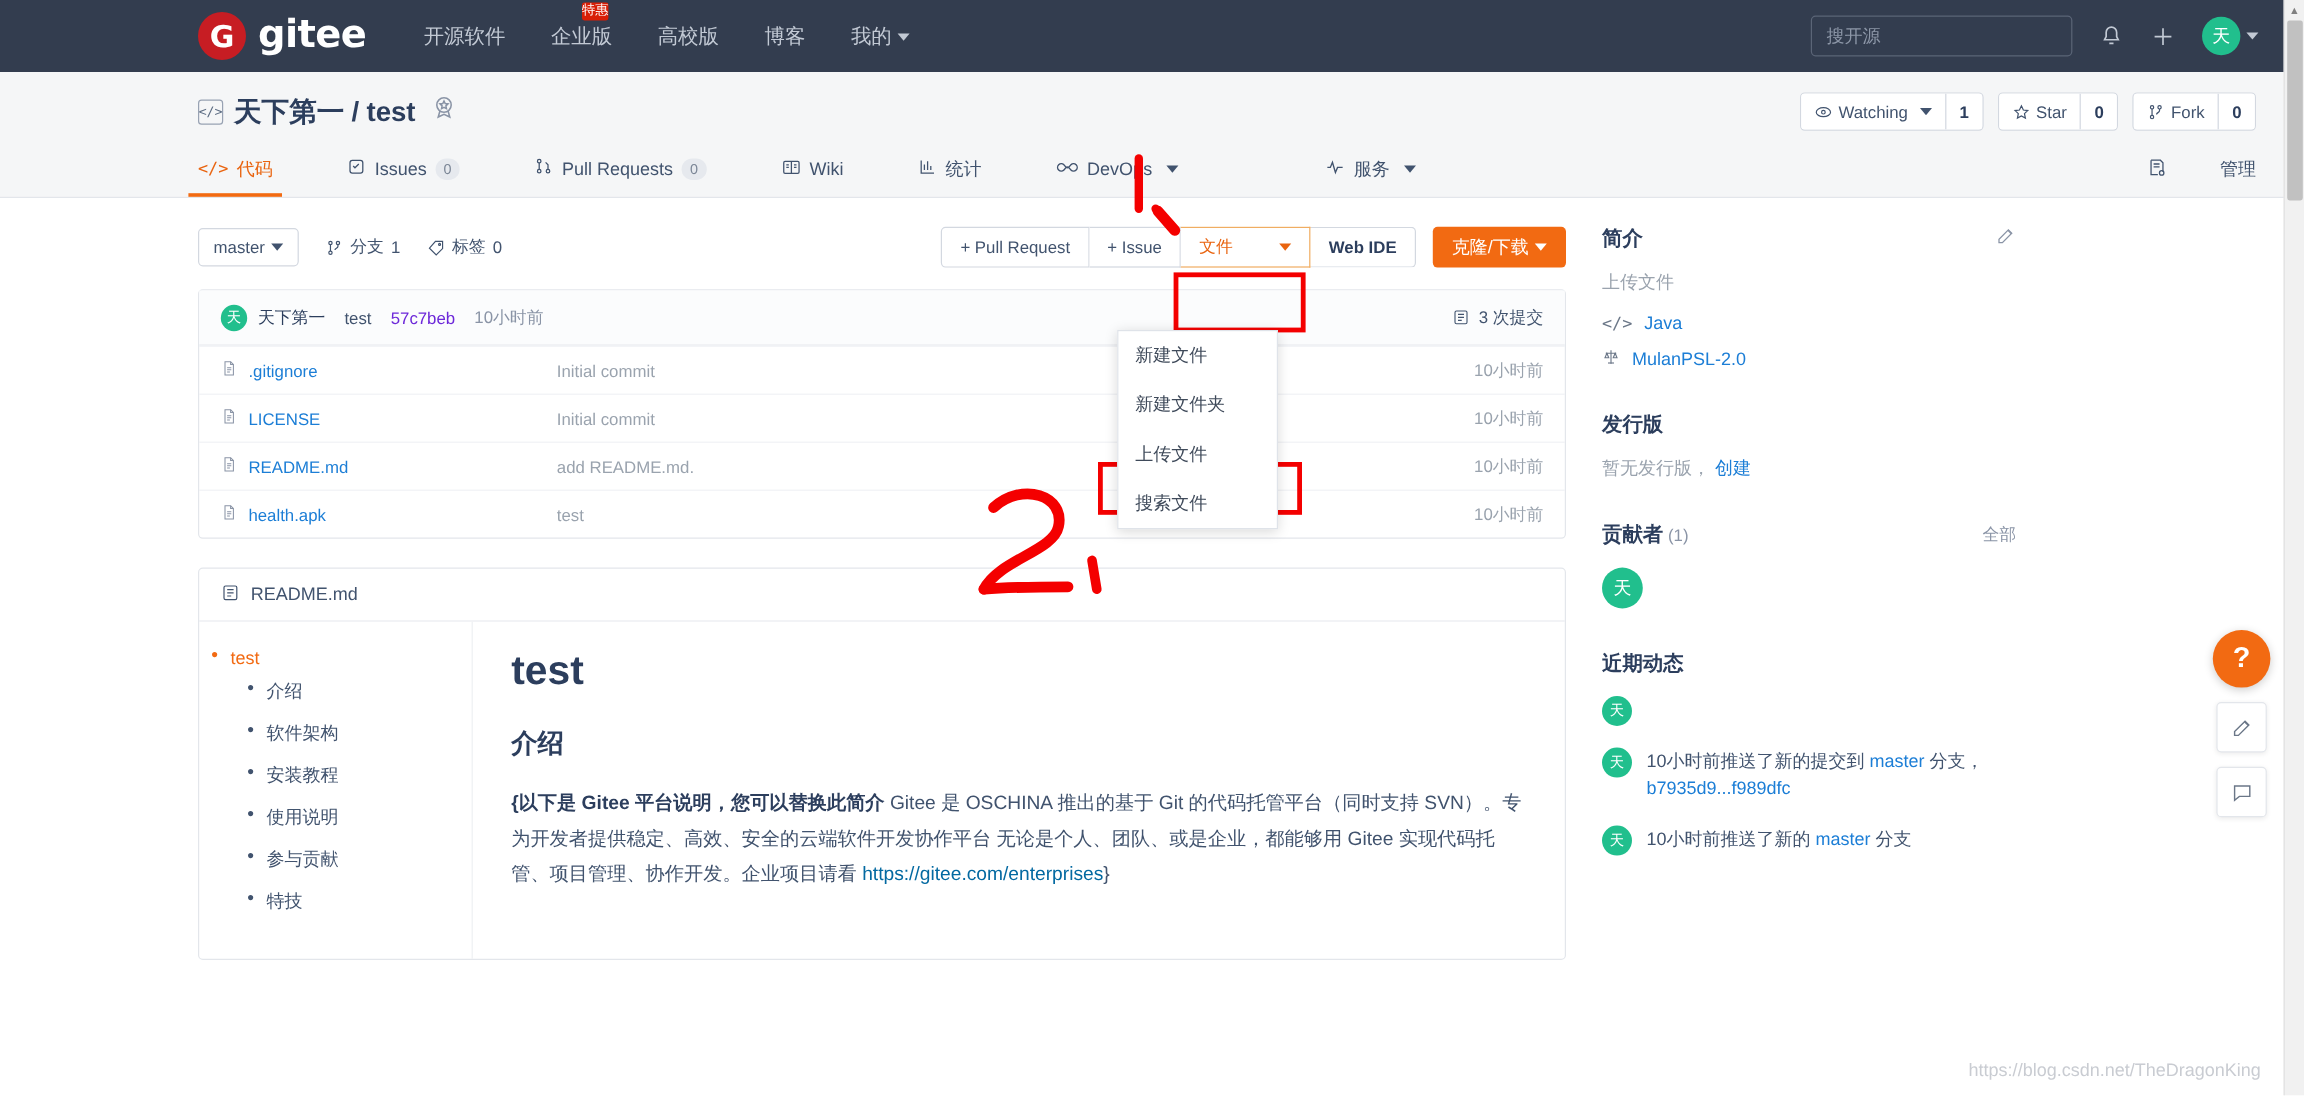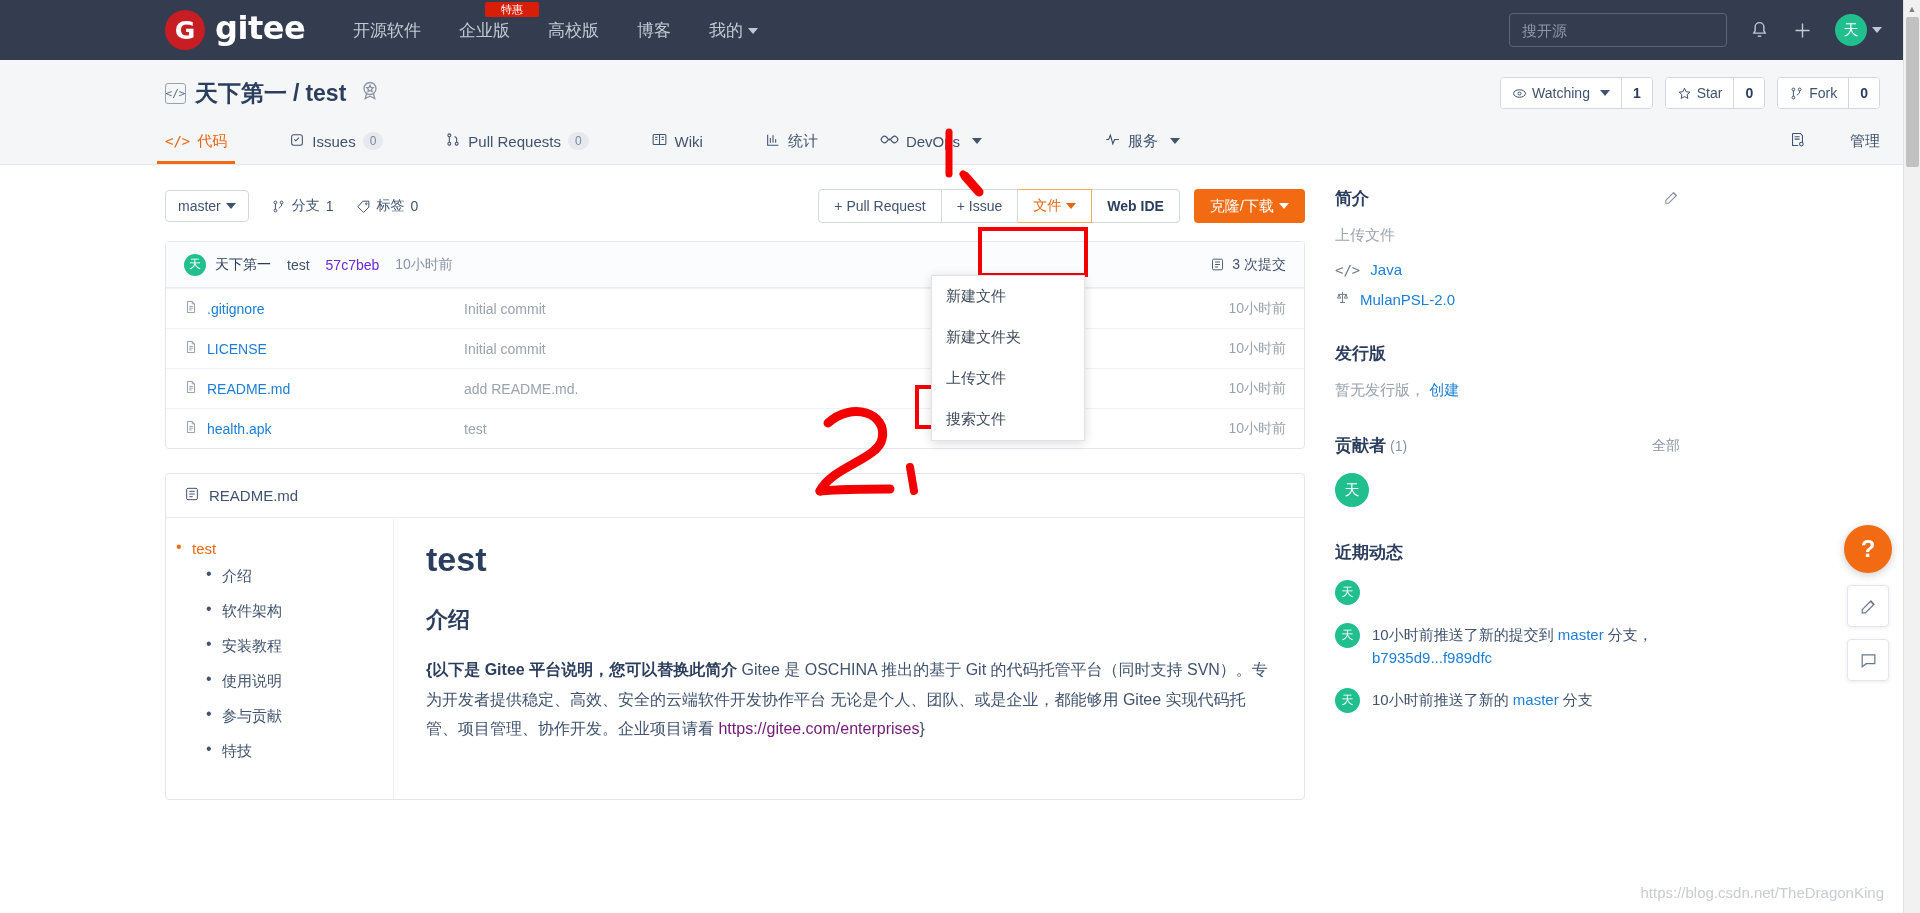--- a/index.html
+++ b/index.html
@@ -34,21 +34,21 @@
     font-family: "DejaVu Sans", sans-serif; line-height: 1; padding-bottom: 4px;
   }
   .nav-links { display: flex; align-items: center; margin-left: 48px; gap: 38px; }
   .nav-link {
     color: #c2c9d4; font-size: 17px; text-decoration: none; position: relative;
     white-space: nowrap; cursor: pointer;
   }
   .badge-hot {
     position: absolute; top: -17px; left: 26px;
     background: #d81e06; color: #fff; font-size: 11px;
-    padding: 1px 16px; border-radius: 2px; line-height: 1.25; white-space: nowrap;
+    padding: 1px 0; border-radius: 2px; line-height: 1.25; white-space: nowrap;
   }
   .caret { display:inline-block; width:0;height:0;
     border-left:5px solid transparent;border-right:5px solid transparent;
     border-top:6px solid currentColor; margin-left:5px; vertical-align: middle;}
   .nav-right { margin-left: auto; display: flex; align-items: center; gap: 22px; padding-right: 22px;}
   .search-box {
     width: 218px; height: 34px; border: 1px solid #5b6577;
     border-radius: 4px; background: transparent;
     color: #9aa4b4; font-size: 15px; padding: 0 12px;
     font-family: "Liberation Sans", sans-serif; outline: none;
@@ -437,21 +437,21 @@
                 <circle cx="16.5" cy="7.5" r="1.3"></circle>
               </svg>
             <span>标签</span>
             <span>0</span>
           </span>
         </div>
 
         <div class="toolbar-right">
           <div class="tb-btn first">+ Pull Request</div>
           <div class="tb-btn">+ Issue</div>
-          <div class="tb-btn files-active" style="position:relative;">
+          <div class="tb-btn files-active" style="position:relative;gap:34px;">
             <span>文件</span>
               <span class="caret" style="border-top-color:#e96410"></span>
           </div>
           <div class="tb-btn webide">Web IDE</div>
           <div class="btn-clone">
             <span>克隆/下载</span>
               <span class="caret" style="border-top-color:#fff"></span>
           </div>
         </div>
       </div>
@@ -552,21 +552,21 @@
                   <li class="bullet2">使用说明</li>
                   <li class="bullet2">参与贡献</li>
                   <li class="bullet2">特技</li>
                 </ul>
               </li>
             </ul>
           </div>
           <div class="doc">
             <h1>test</h1>
             <h2>介绍</h2>
-            <p><b>{以下是 Gitee 平台说明，您可以替换此简介</b><span> Gitee 是 OSCHINA 推出的基于 Git 的代码托管平台（同时支持 SVN）。专为开发者提供稳定、高效、安全的云端软件开发协作平台 无论是个人、团队、或是企业，都能够用 Gitee 实现代码托管、项目管理、协作开发。企业项目请看 </span><a class="doc-link" style="color:#701a75">https://gitee.com/enterprises</a><span>}</span></p>
+            <p><b>{以下是 Gitee 平台说明，您可以替换此简介</b><span> Gitee 是 OSCHINA 推出的基于 Git 的代码托管平台（同时支持 SVN）。专为开发者提供稳定、高效、安全的云端软件开发协作平台 无论是个人、团队、或是企业，都能够用 Gitee 实现代码托管、项目管理、协作开发。企业项目请看 </span><a class="doc-link" style="color:#0369a1">https://gitee.com/enterprises</a><span>}</span></p>
           </div>
         </div>
       </div>
     </div>
 
     <div class="col-right">
       <div class="side-block">
         <div class="side-h">
           <span>简介</span>
           <span class="edit">
@@ -626,21 +626,21 @@
         </div>
 
         <div class="act-item">
           <span class="act-av">天</span>
           <div class="act-txt"><span>10小时前推送了新的 </span><span class="link">master</span><span> 分支</span></div>
         </div>
       </div>
     </div>
   </div>
 
-  <div style="position:absolute; left:931px; top:275px; width:154px; background:#fff; border:1px solid #dfe3e9; box-shadow:0 2px 10px rgba(0,0,0,.15); z-index:25;text-align:right;">
+  <div style="position:absolute; left:931px; top:275px; width:134px; background:#fff; border:1px solid #dfe3e9; box-shadow:0 2px 10px rgba(0,0,0,.15); z-index:25;text-align:right;">
     <div class="dd-item">新建文件</div>
     <div class="dd-item">新建文件夹</div>
     <div class="dd-item">上传文件</div>
     <div class="dd-item">搜索文件</div>
   </div>
 
   <div class="hl-box" style="left:978px; top:227px; width:110px; height:50px;"></div>
 
   <div class="hl-box" style="left:915px; top:385px; width:170px; height:44px;"></div>
 

